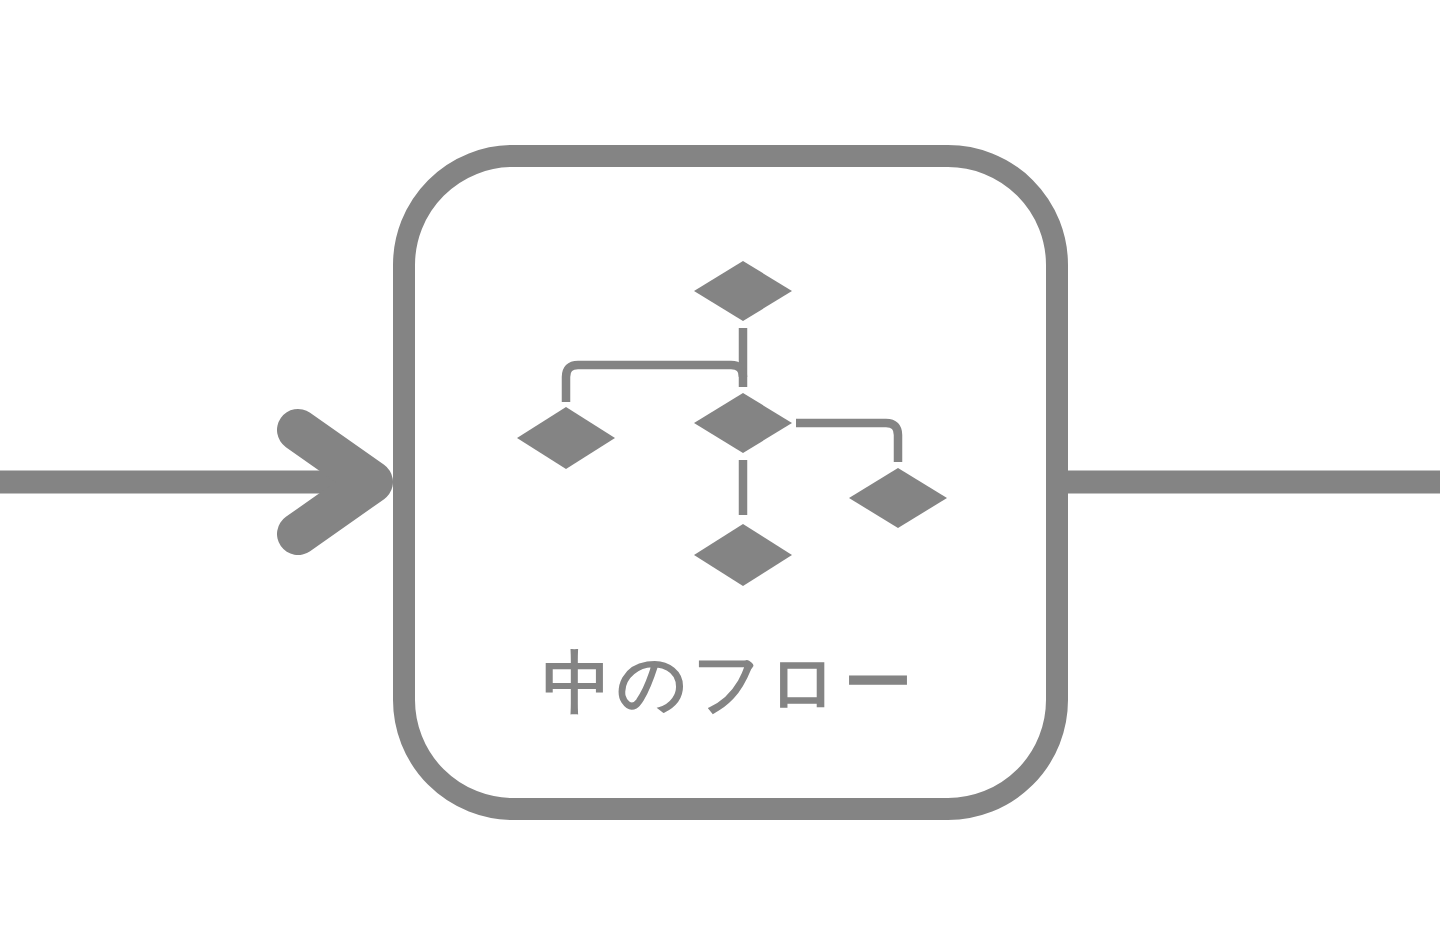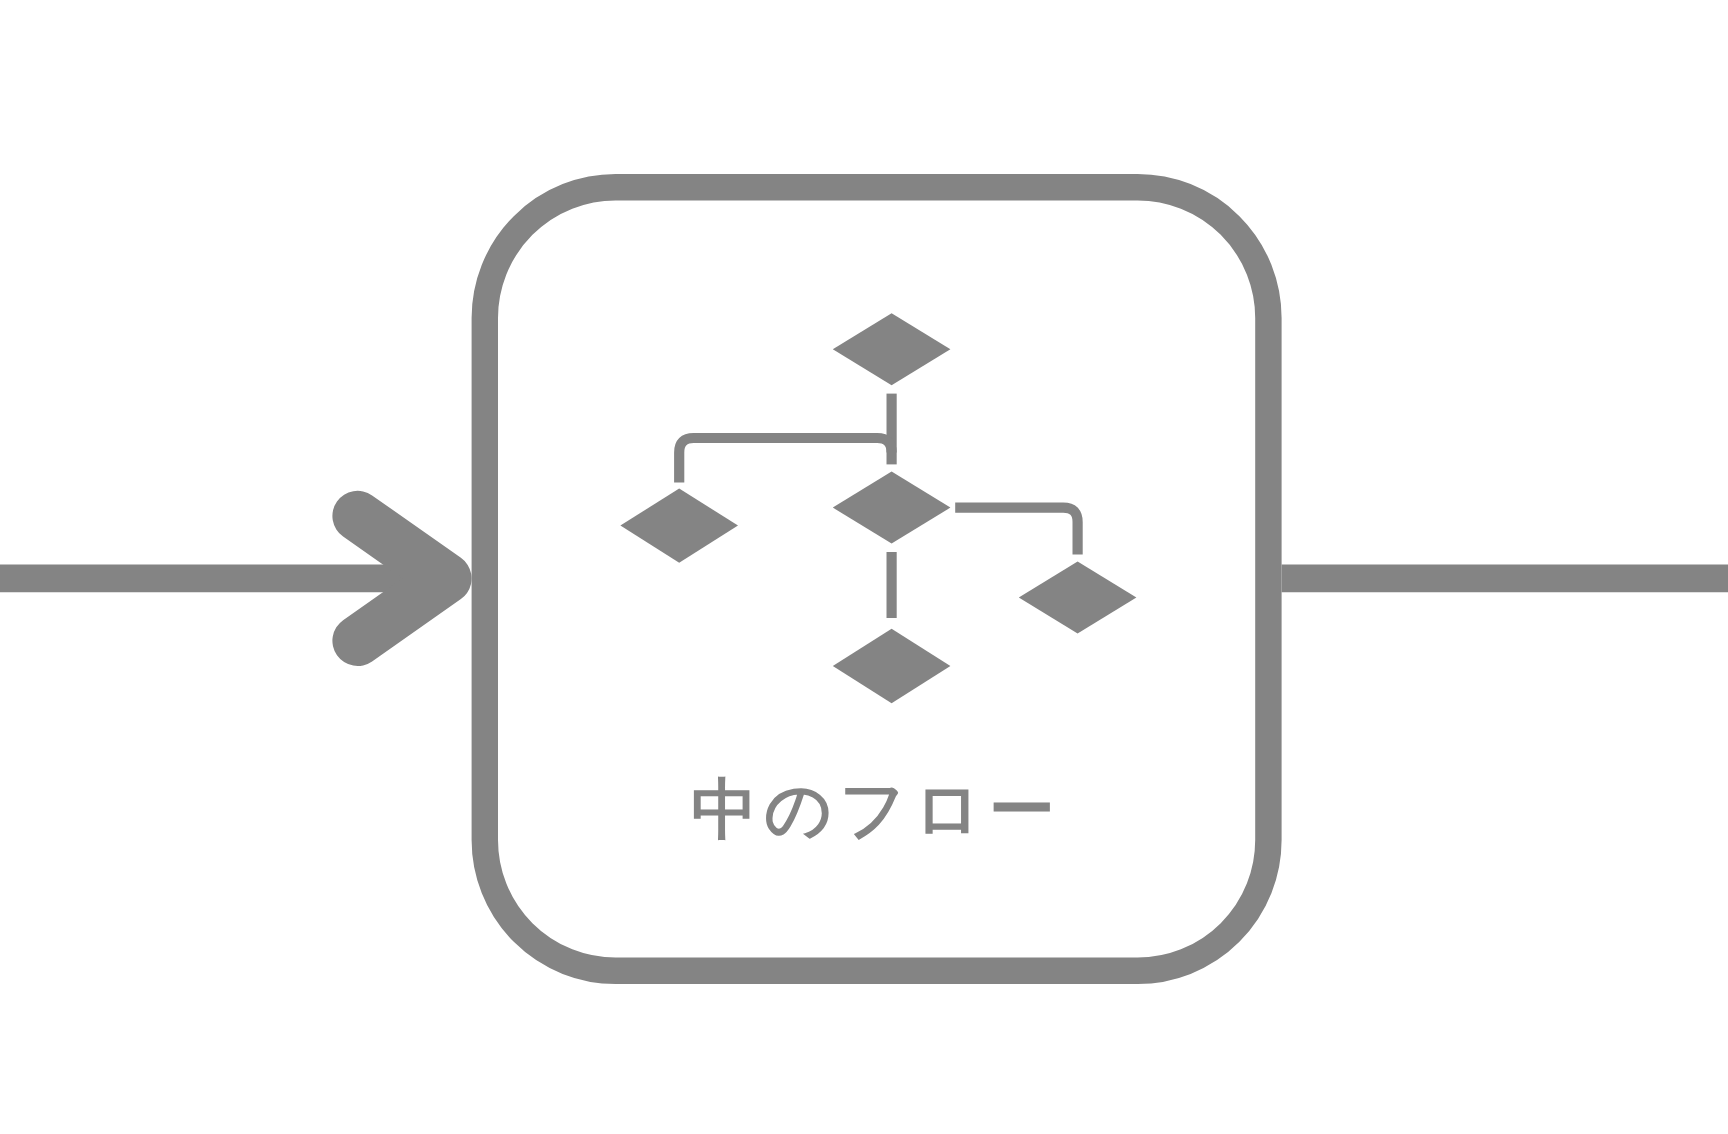--- a/index.html
+++ b/index.html
@@ -46,21 +46,21 @@
   .icon-diamond {
     fill: var(--shape, #848484);
     stroke: none;
   }
   .node-label {
     position: absolute;
     left: 404px;
     top: 638px;
     width: 653px;
     text-align: center;
-    font-size: 55px;
+    font-size: 68px;
     font-weight: 700;
     letter-spacing: 6px;
     color: var(--shape, #848484);
     white-space: nowrap;
     user-select: none;
   }
 </style>
 </head>
 <body>
 

